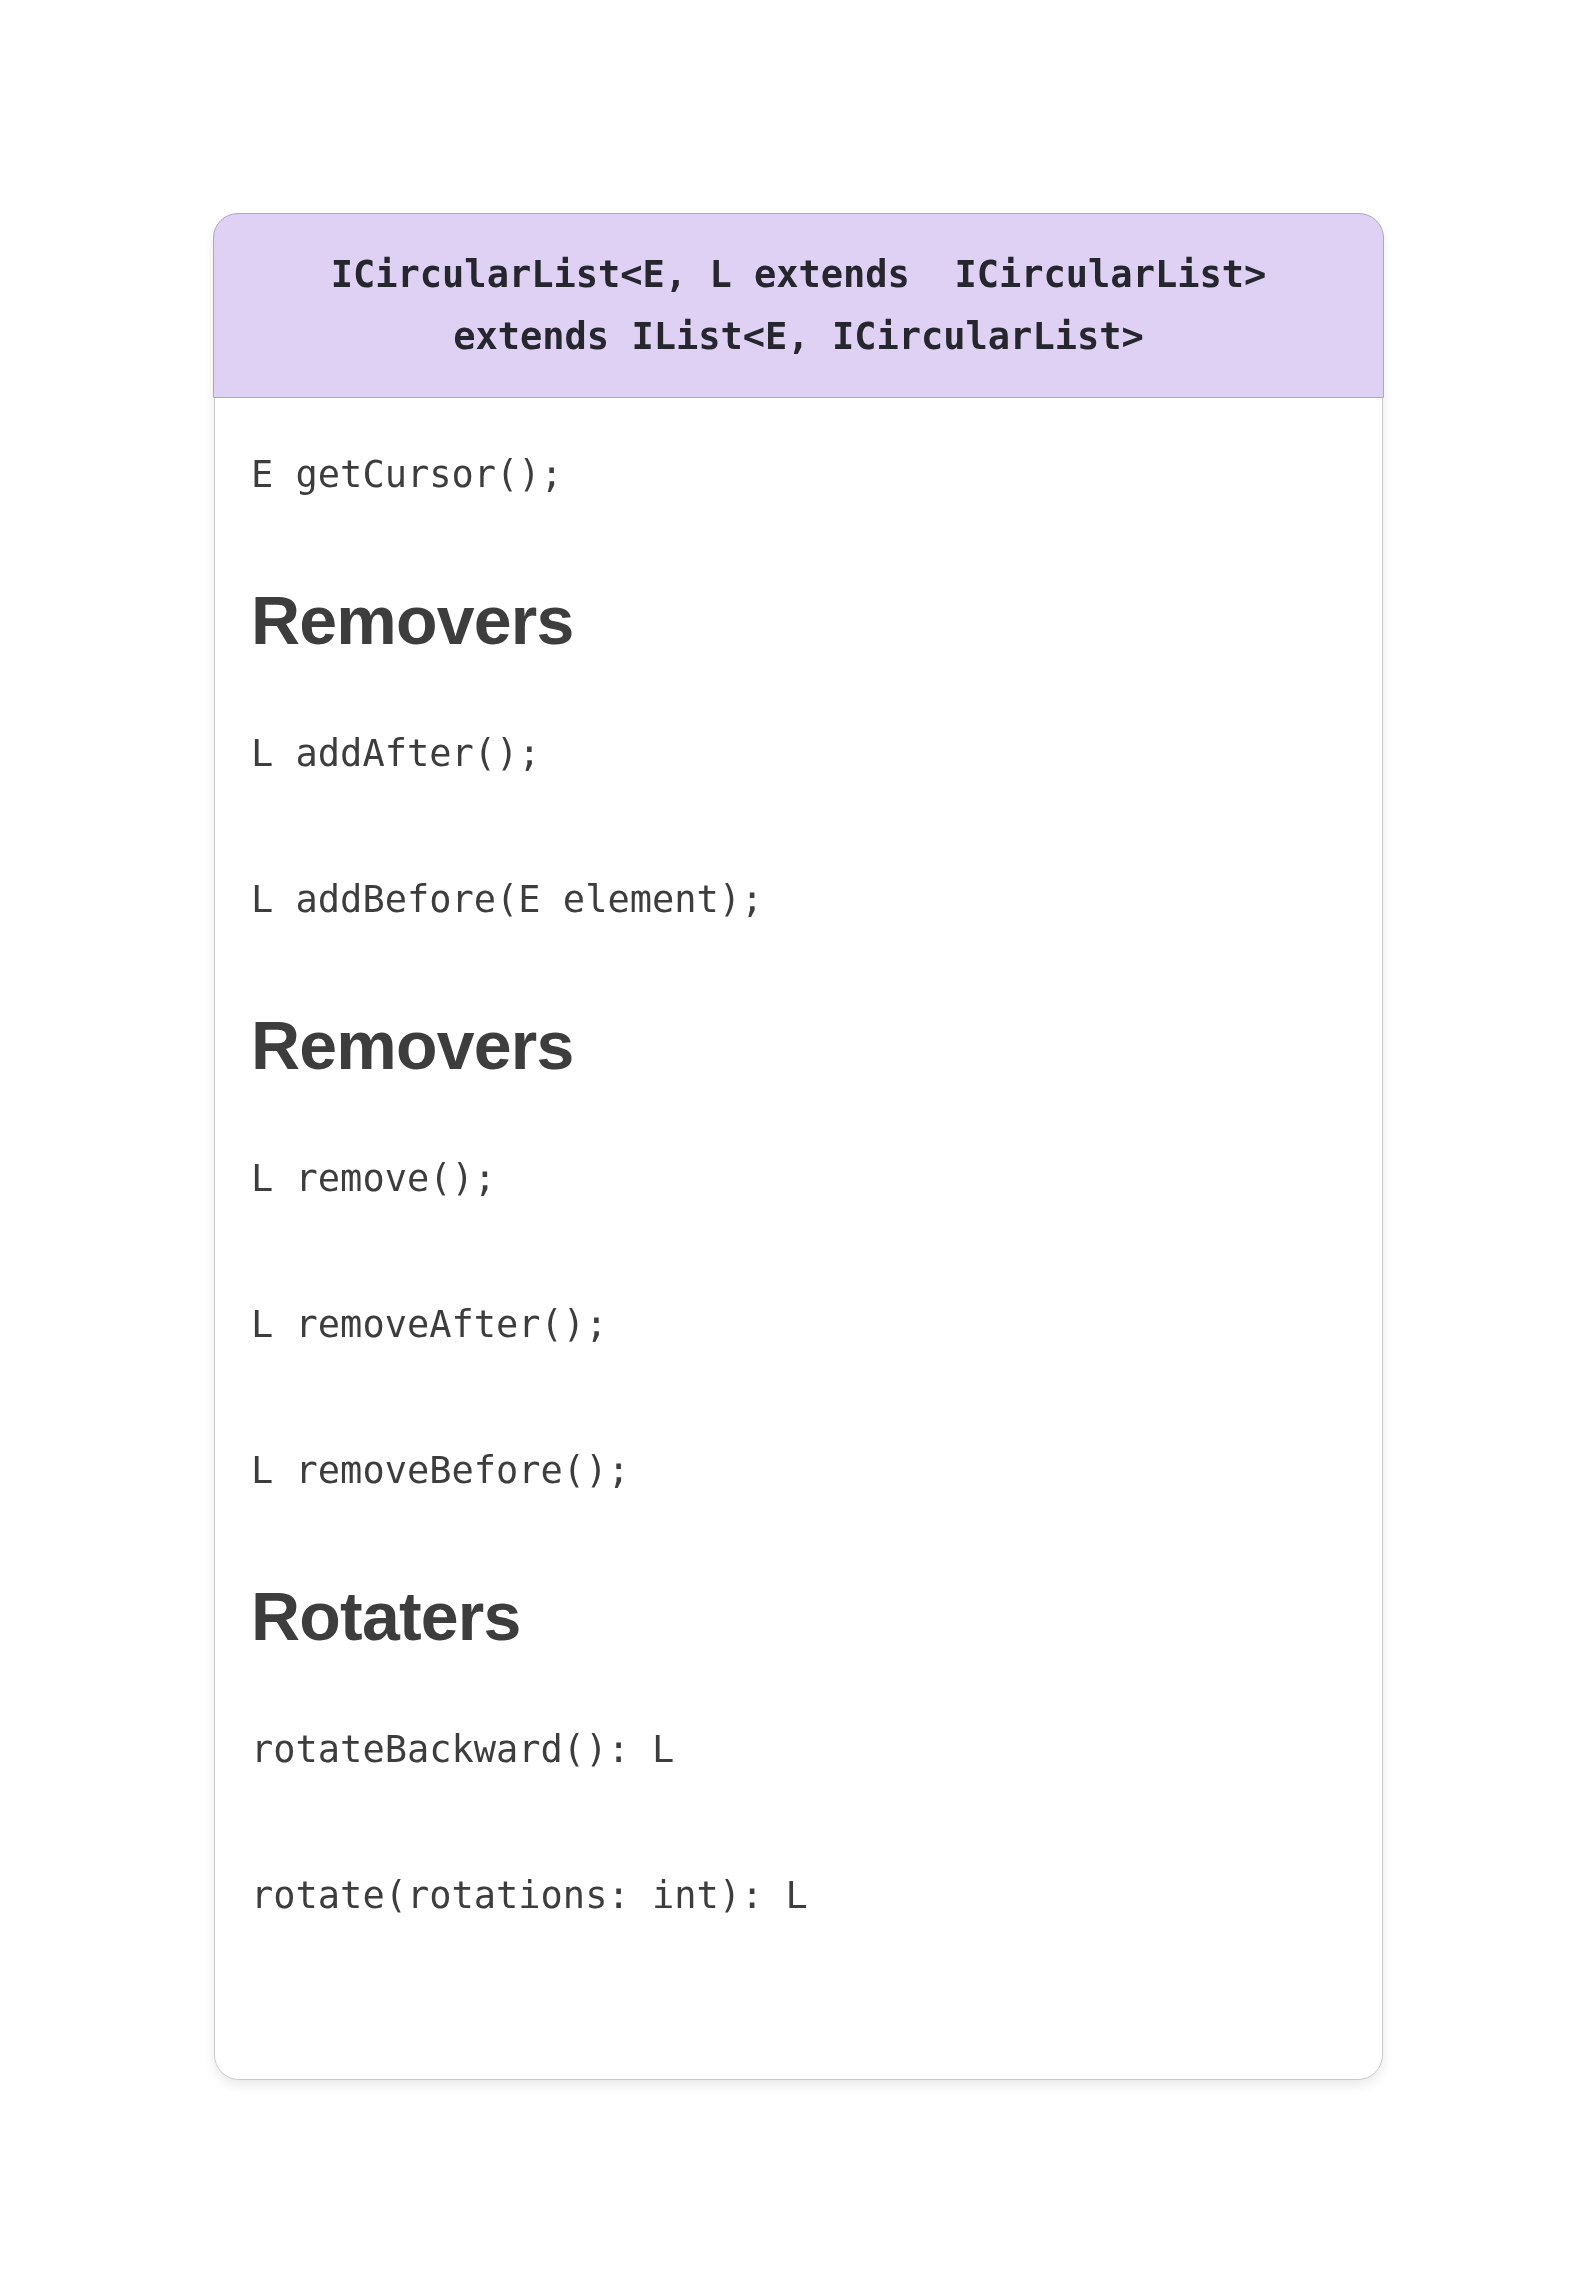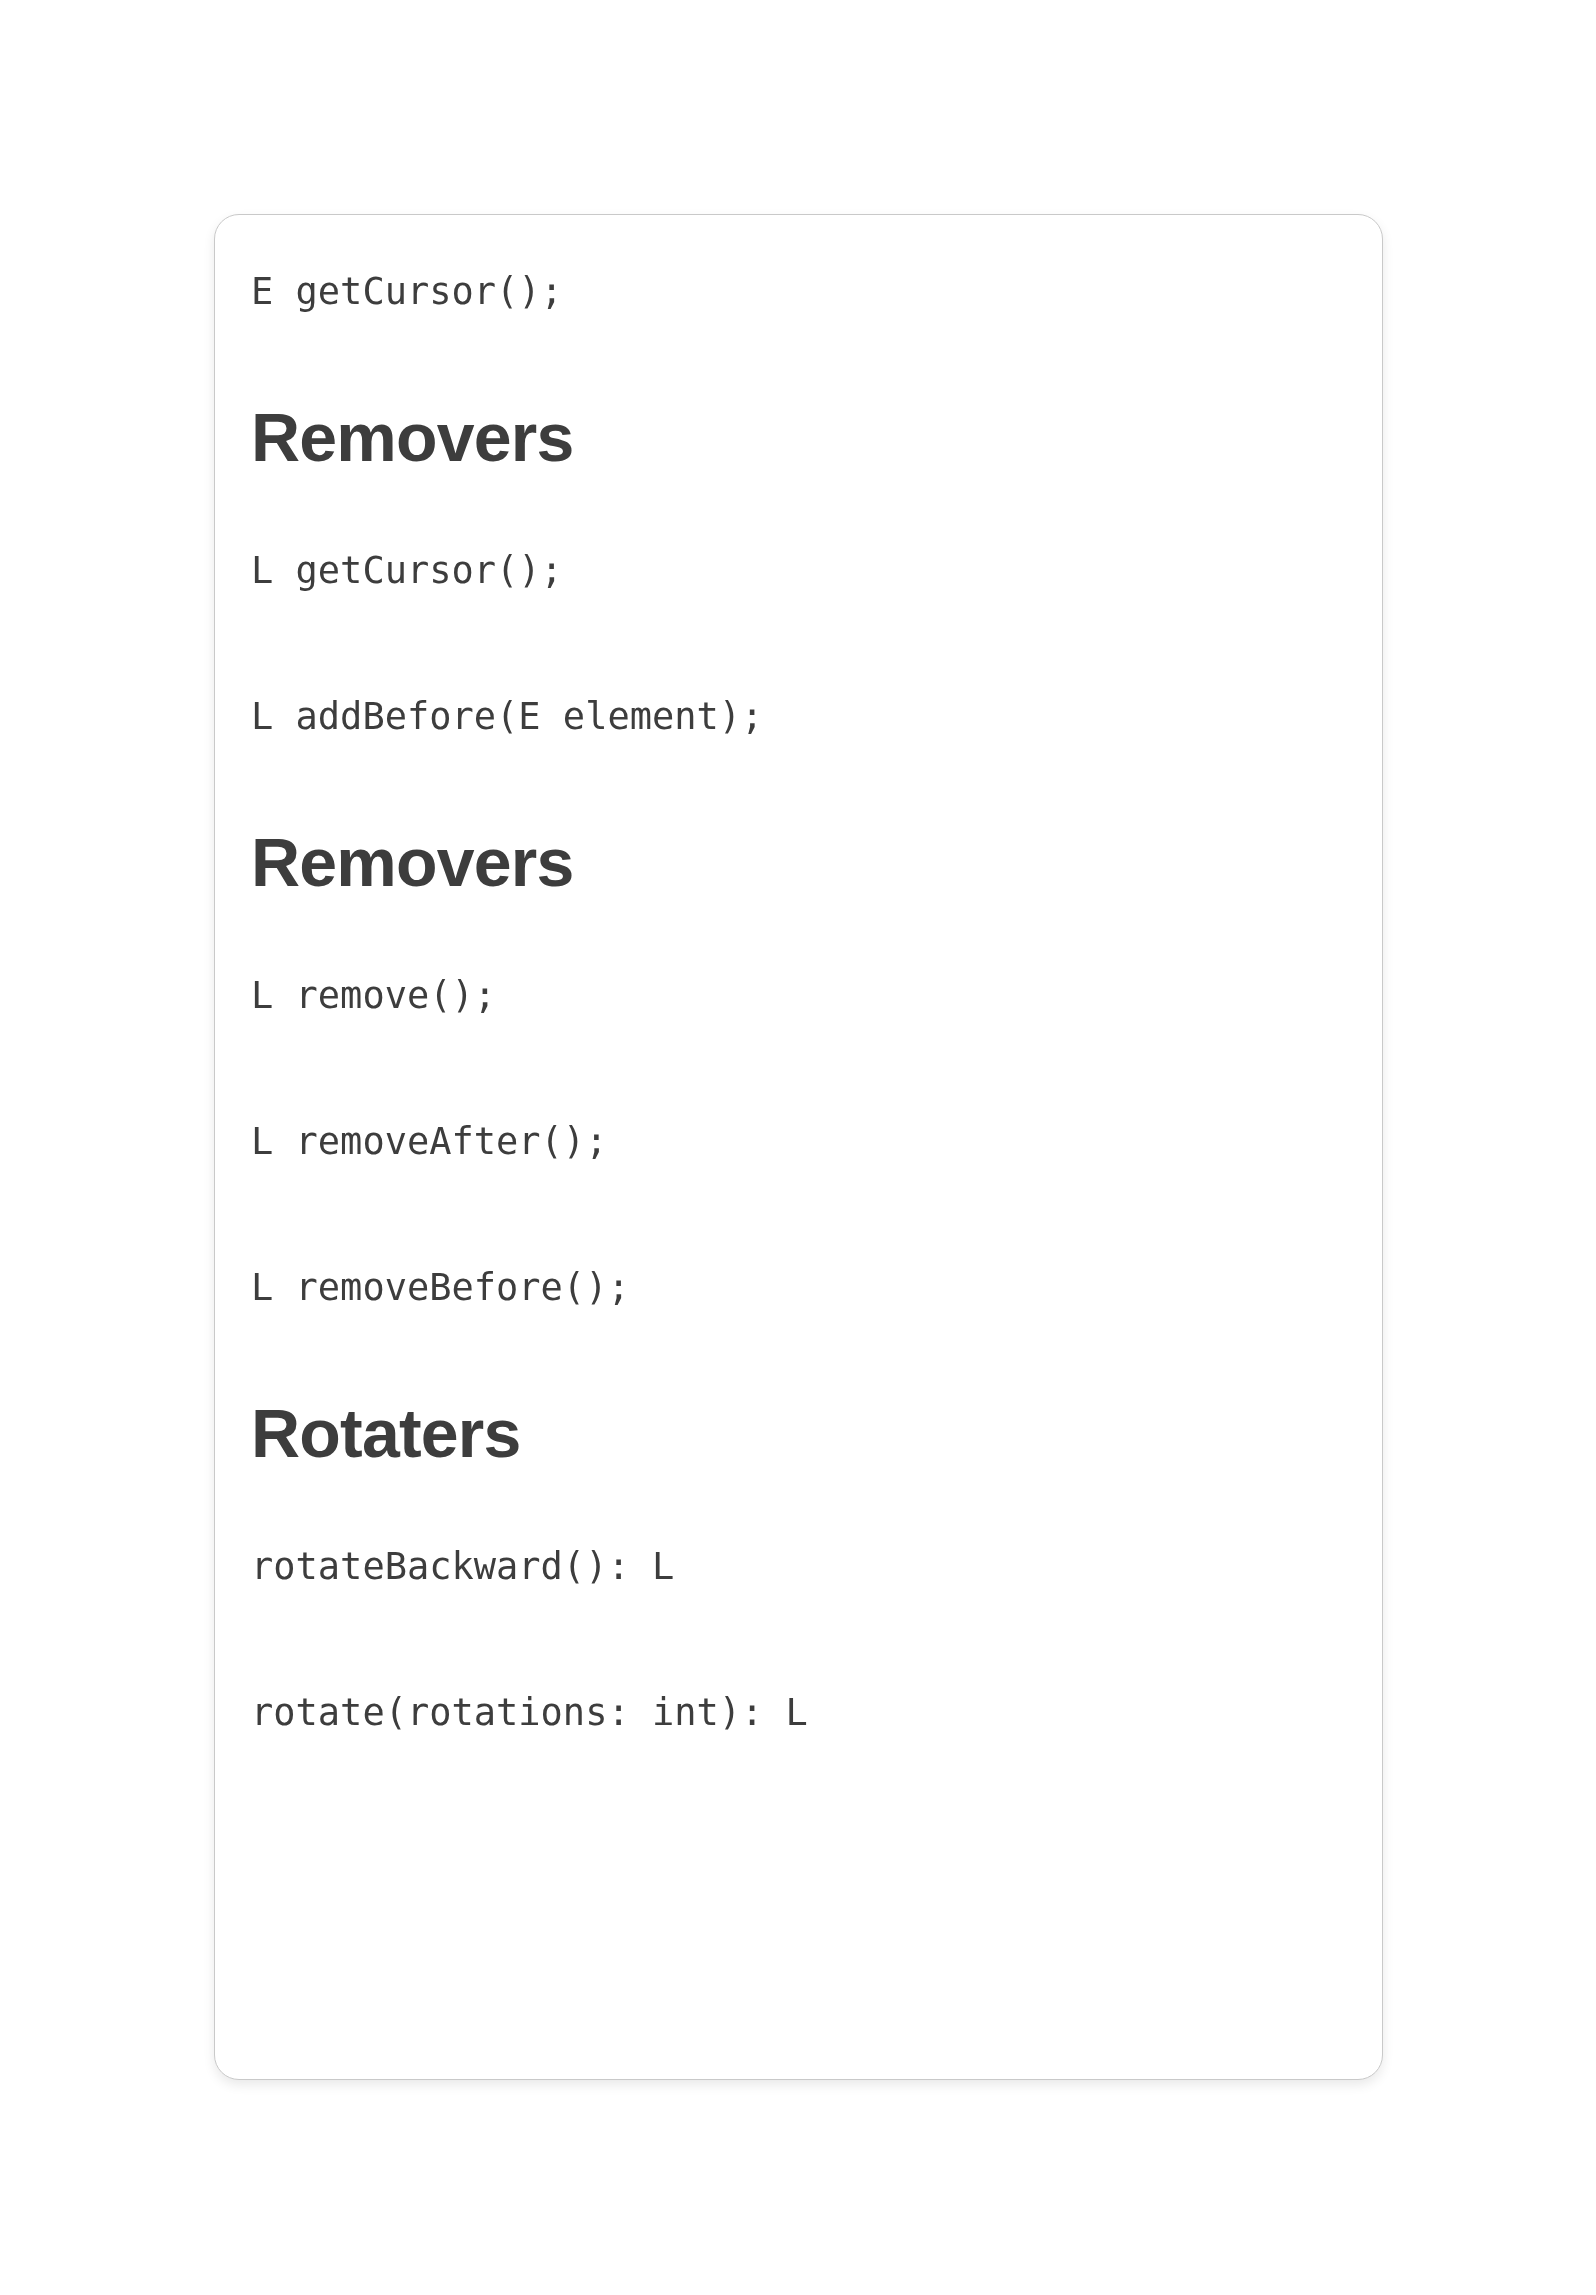--- a/index.html
+++ b/index.html
@@ -70,27 +70,31 @@
     margin-top: 83px;
   }
   .sec-heading + .method { margin-top: 71px; }
 </style>
 </head>
 <body>
 
 <div class="page">
   <div class="card">
 
+    <div class="card-header">
+      <div class="hdr-line">ICircularList&lt;E, L extends  ICircularList&gt;</div>
+      <div class="hdr-line">extends IList&lt;E, ICircularList&gt;</div>
+    </div>
 
     <div class="card-body">
 
       <div class="method first">E getCursor();</div>
 
       <div class="sec-heading">Removers</div>
-      <div class="method">L getCursor();</div>
+      <div class="method">L addAfter();</div>
       <div class="method">L addBefore(E element);</div>
 
       <div class="sec-heading">Removers</div>
       <div class="method">L remove();</div>
       <div class="method">L removeAfter();</div>
       <div class="method">L removeBefore();</div>
 
       <div class="sec-heading">Rotaters</div>
       <div class="method">rotateBackward(): L</div>
       <div class="method">rotate(rotations: int): L</div>

